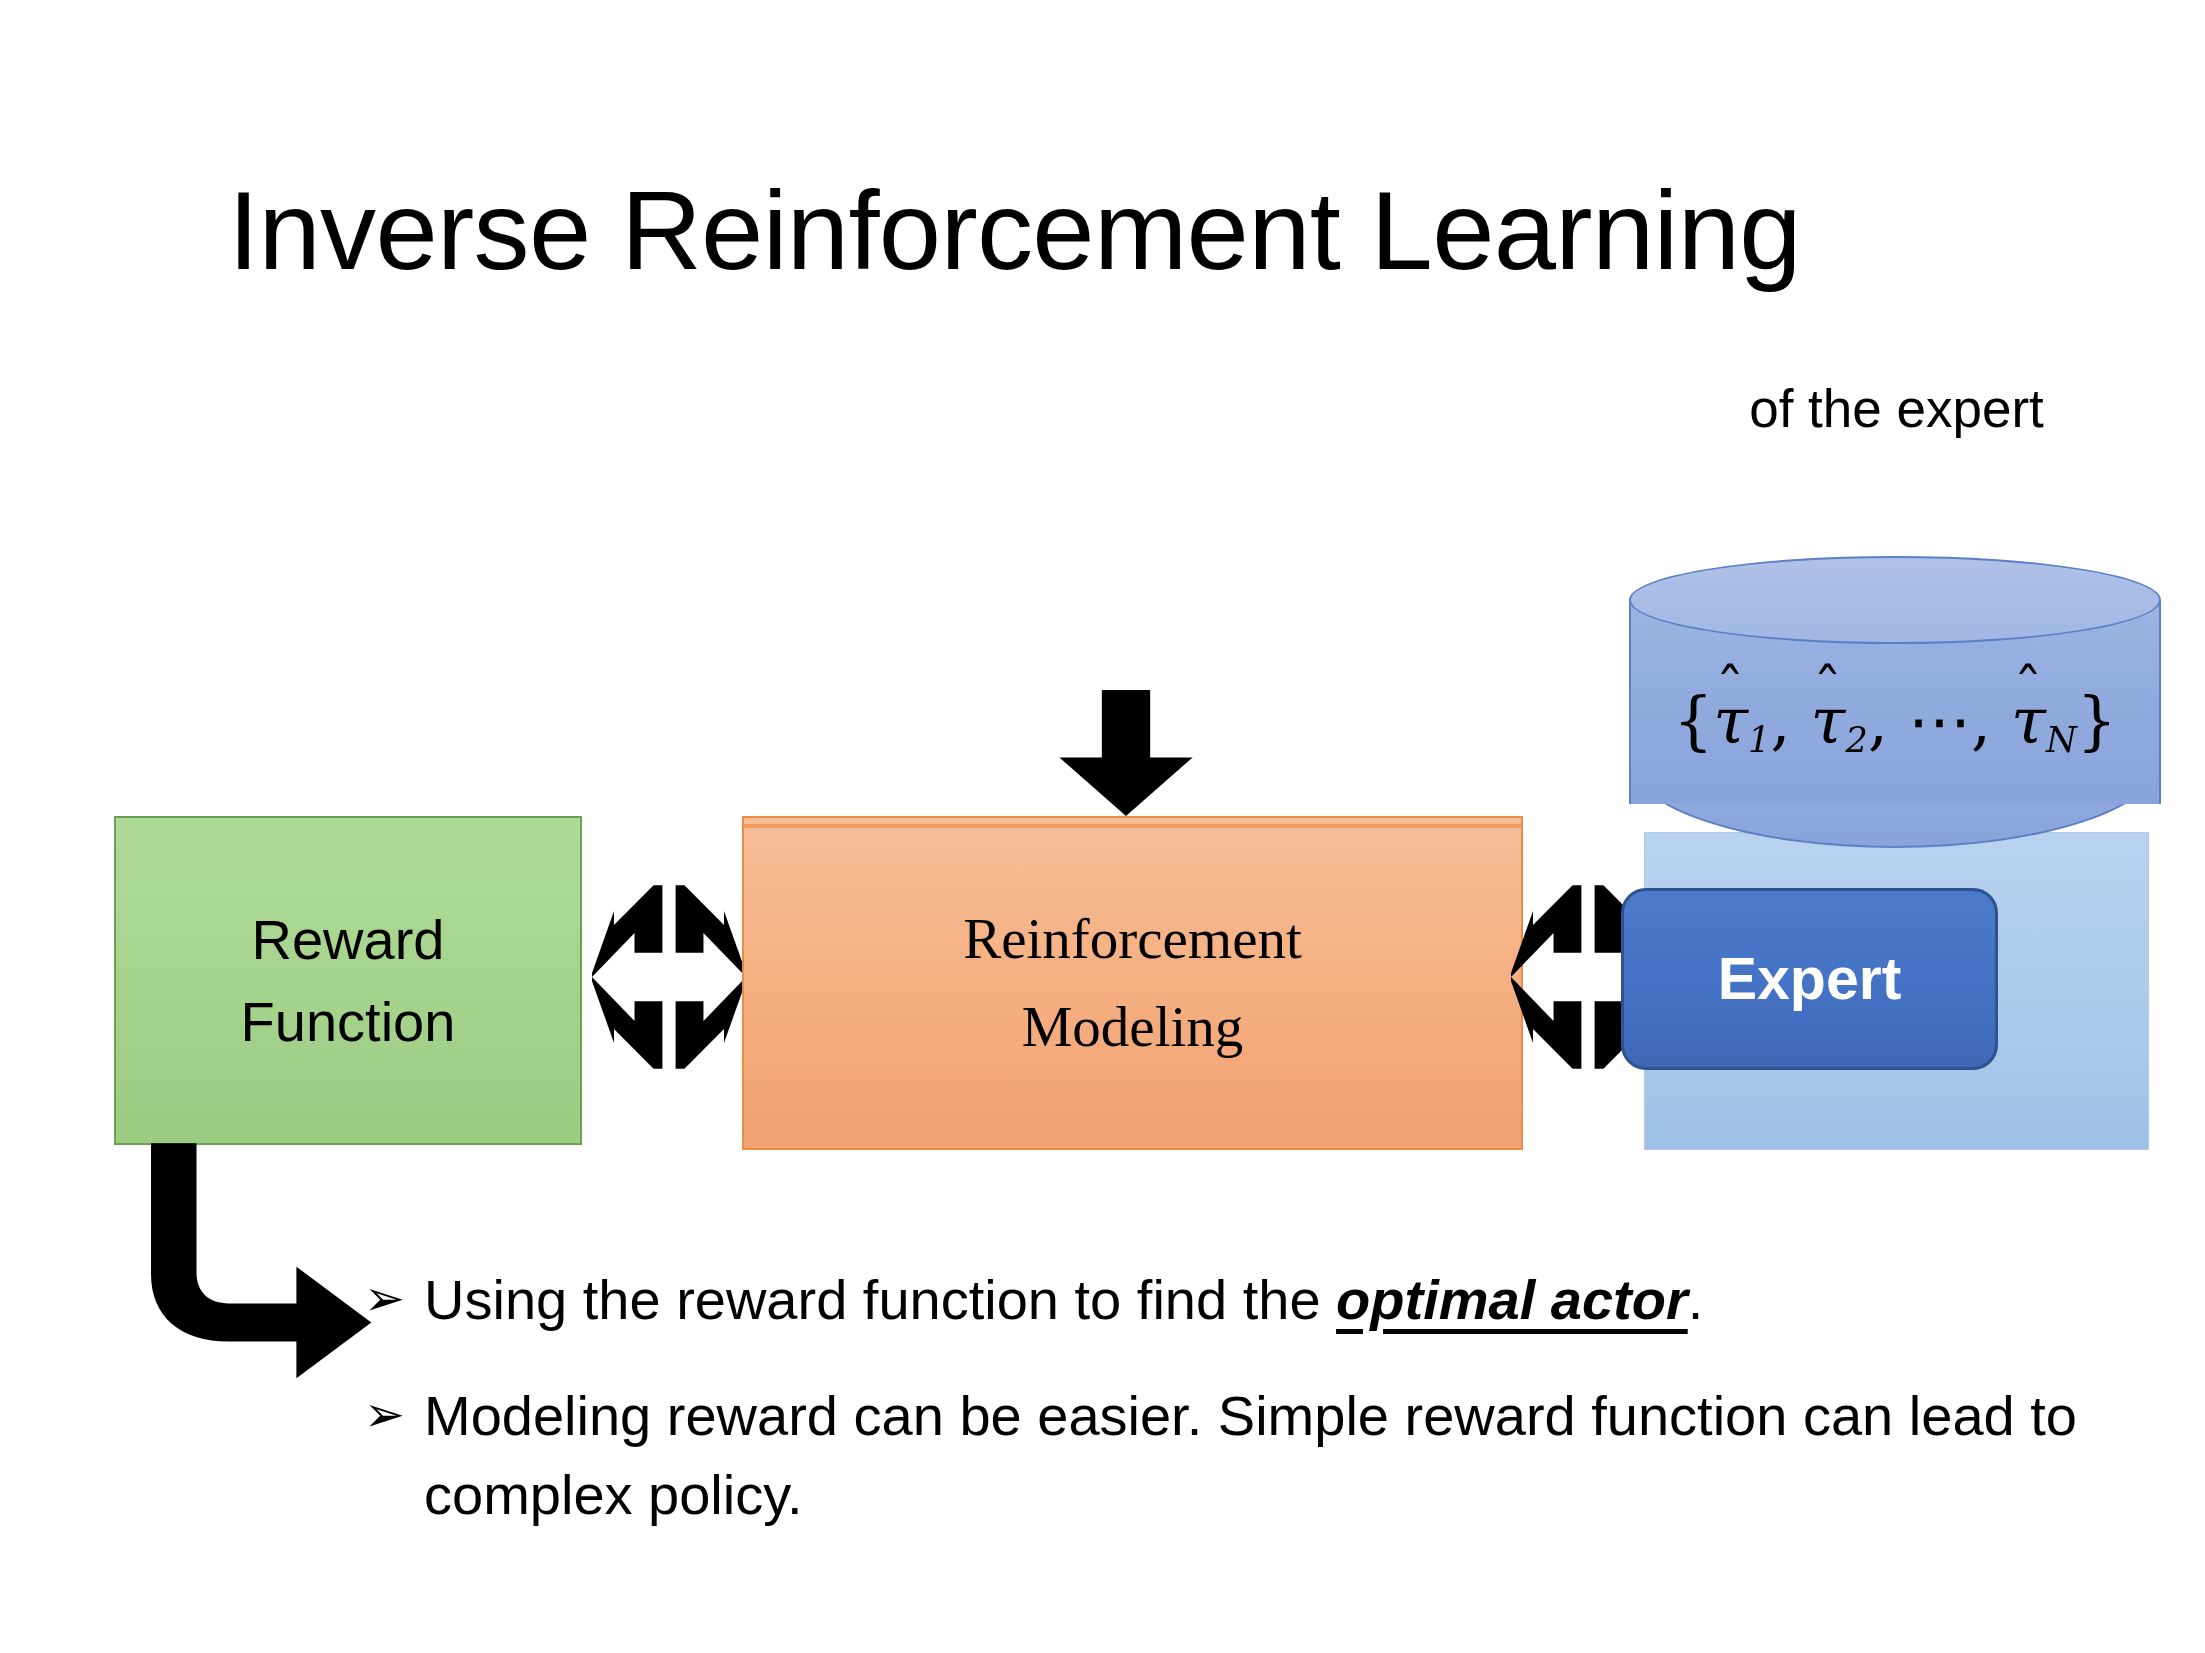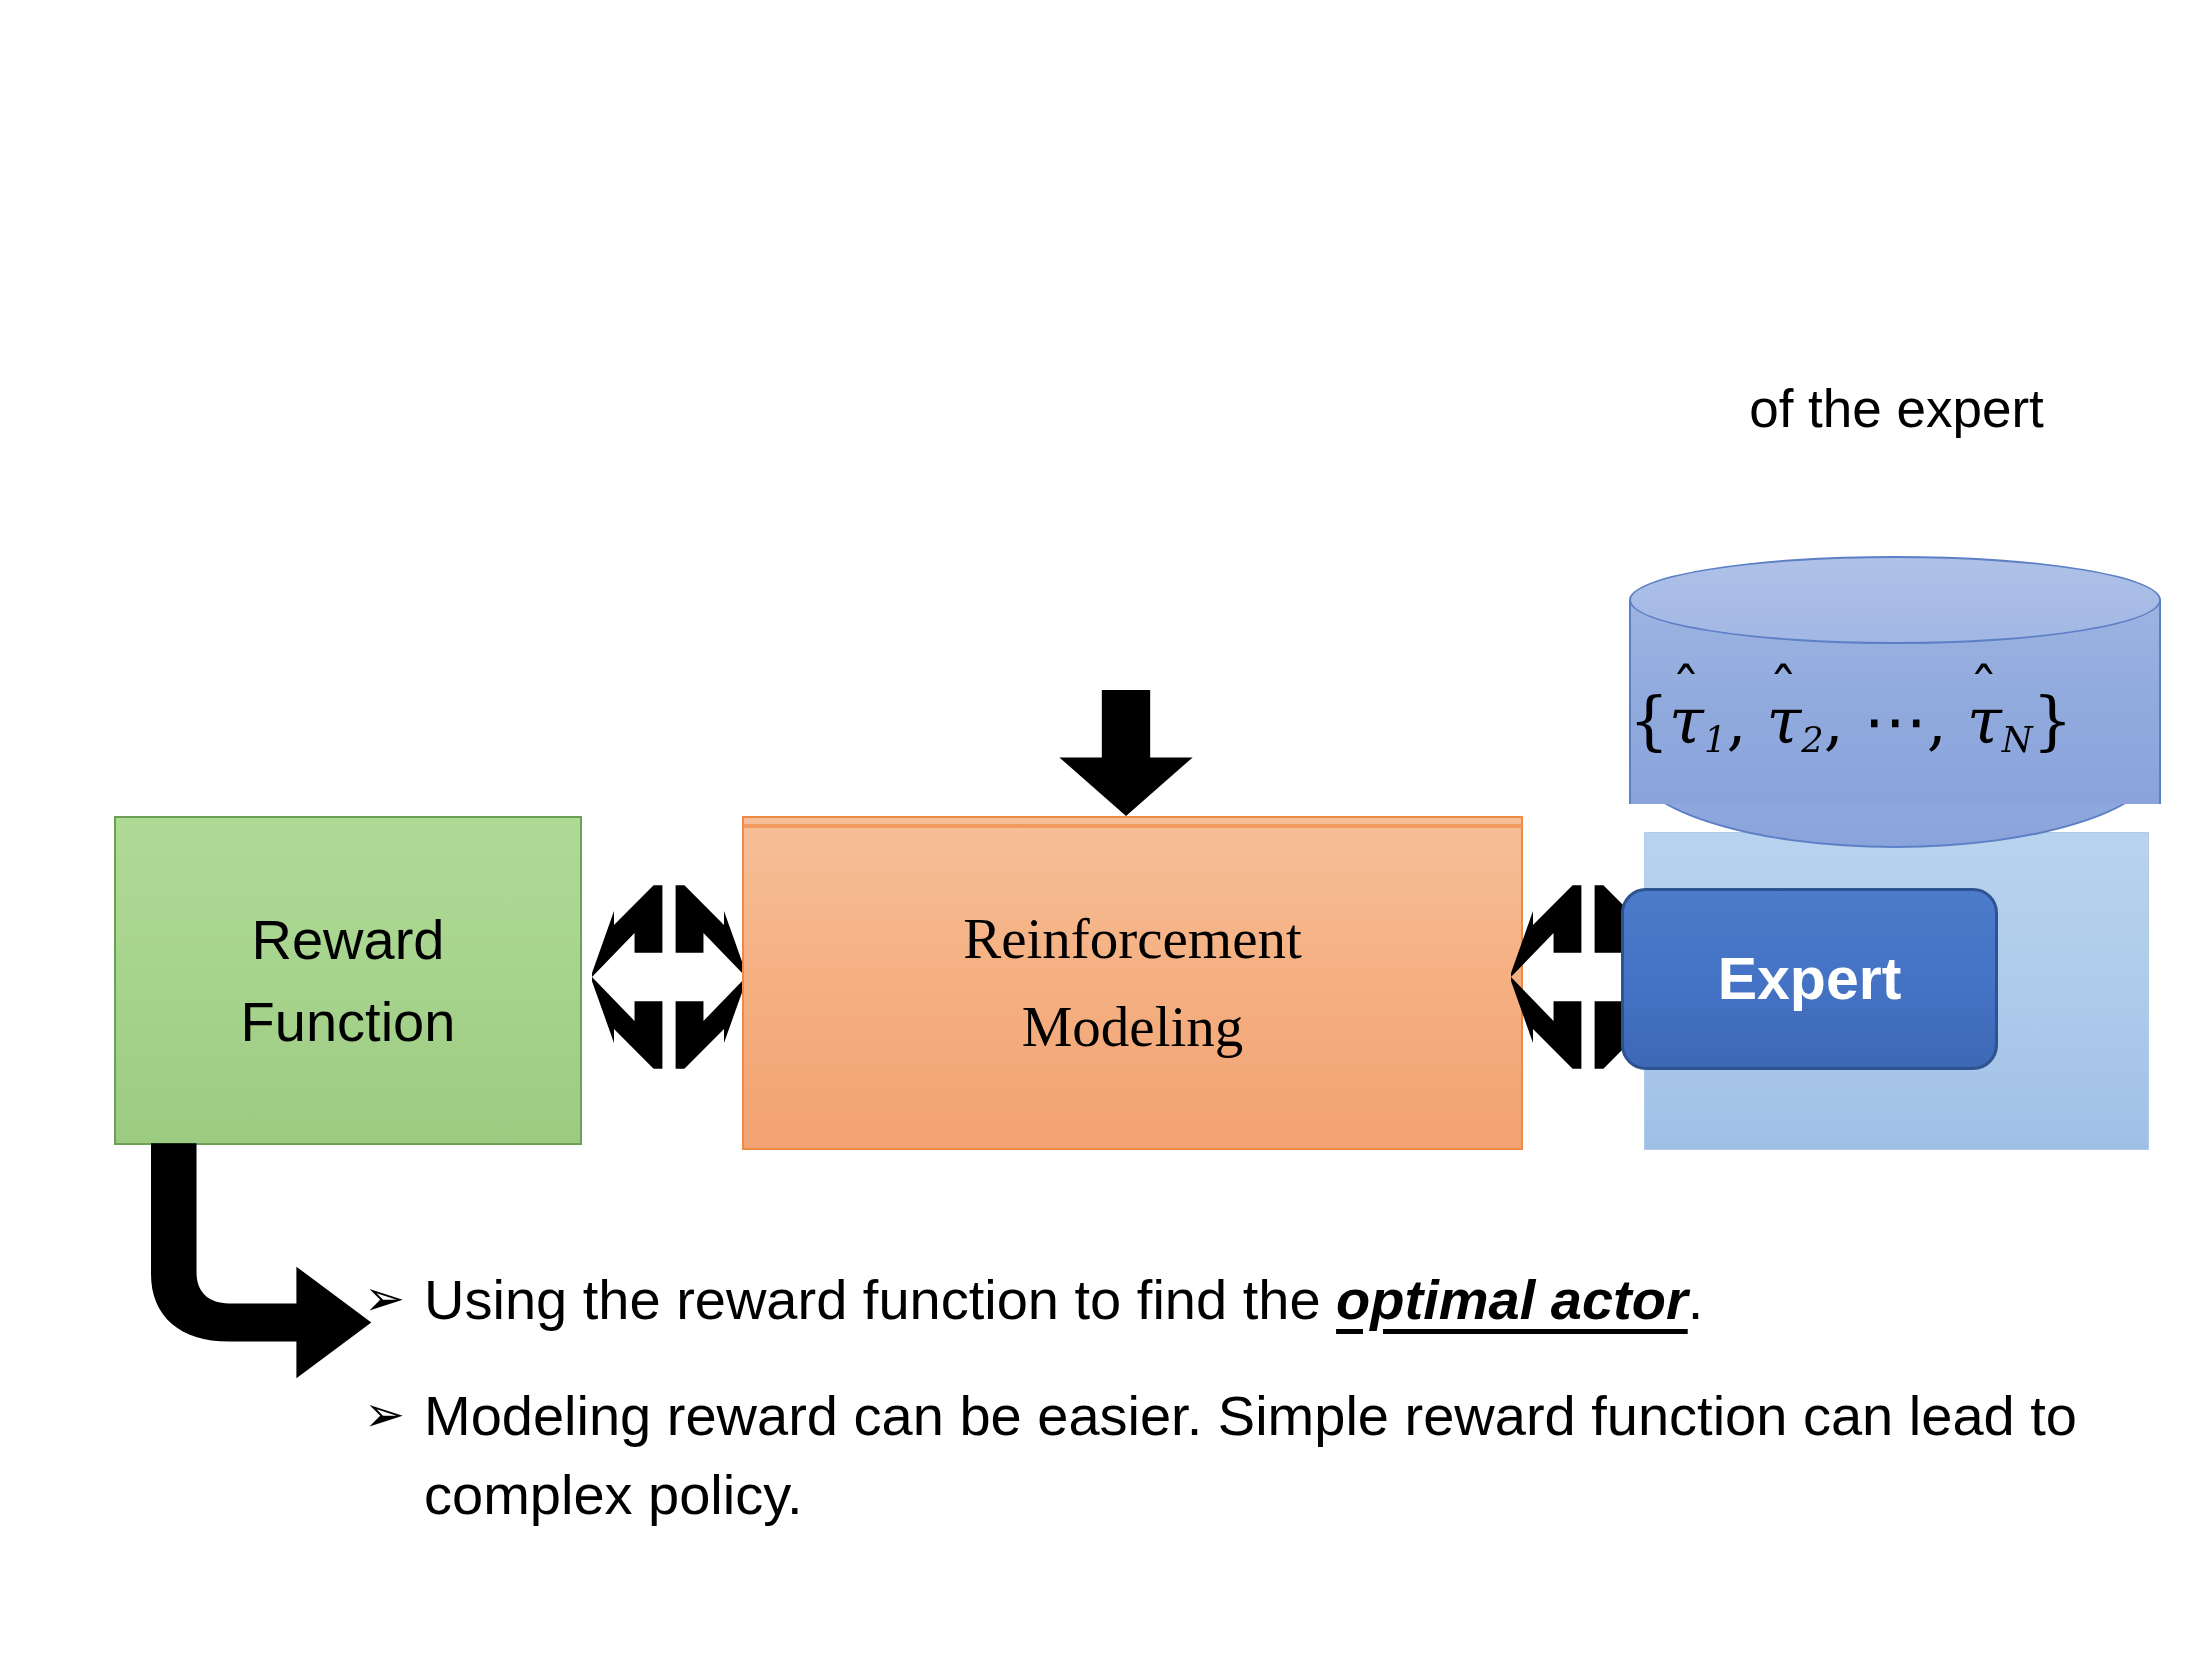--- a/index.html
+++ b/index.html
@@ -72,21 +72,21 @@
     border-radius:0 0 266px 266px/0 0 88px 88px;
   }
   .cyl-top{
     position:absolute;left:0;top:0;width:100%;height:88px;
     background:linear-gradient(180deg,#AFC1E8 0%,#A2B7E4 100%);
     border:2.2px solid #5C7FC6;box-sizing:border-box;
     border-radius:266px/44px;
   }
   .cyl-formula{
     position:absolute;left:0;top:129px;width:100%;
-    font-size:63px;color:#000;
+    text-align:center;font-size:63px;color:#000;
     font-family:"DejaVu Serif","Liberation Serif",serif;
   }
   .cyl-formula .hat{position:relative;display:inline-block;font-style:italic;}
   .cyl-formula .hat:before{
     content:"\02C6";position:absolute;left:50%;top:-0.50em;
     transform:translateX(-52%);font-style:normal;font-size:0.92em;
   }
   .cyl-formula sub{font-size:0.56em;font-style:italic;vertical-align:-0.26em;}
 
   .expert-chip{
@@ -117,20 +117,21 @@
   }
   .bullet-text{flex:1 1 auto;}
   .emph{font-weight:bold;font-style:italic;text-decoration:underline;
         text-underline-offset:0.17em;}
 </style>
 </head>
 <body>
 
 <div class="slide">
 
+  <div class="title">Inverse Reinforcement Learning</div>
 
 
   <div class="arrow-down">
     <svg width="134" height="126" viewBox="0 0 182 172" xmlns="http://www.w3.org/2000/svg">
       <polygon points="58,0 124,0 124,92 182,92 91,172 0,92 58,92" fill="#000000"></polygon>
     </svg>
   </div>
 
   <div class="box reward-box">
     <span>

